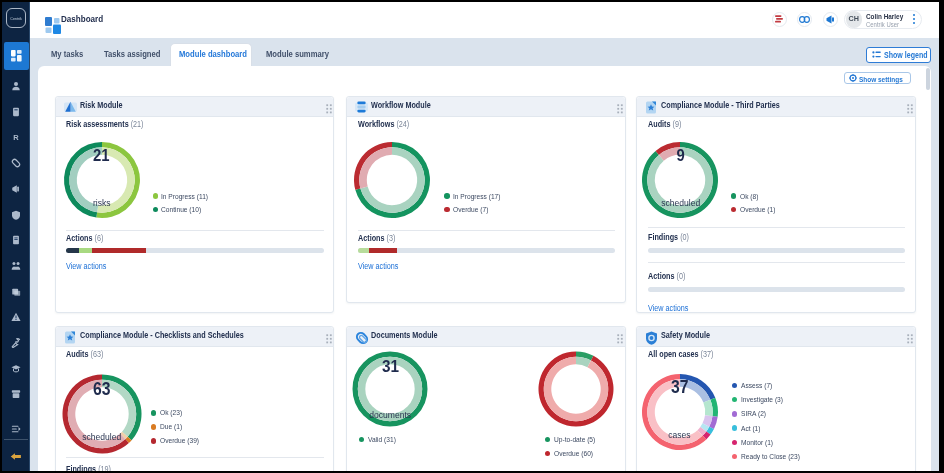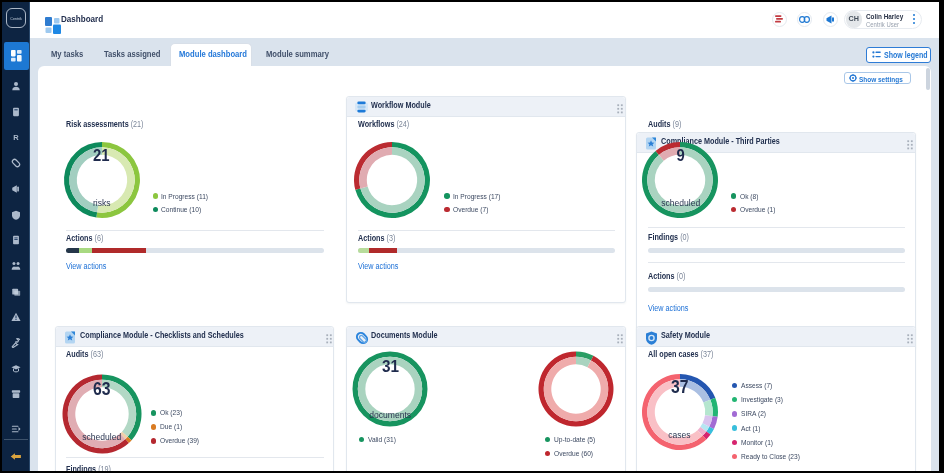--- a/index.html
+++ b/index.html
@@ -56,20 +56,44 @@
       <circle cx="4" cy="4" r="1" fill="#2478d4"></circle>
       <g stroke="#2478d4" stroke-width="1">
         <line x1="4" y1="0" x2="4" y2="1.4"></line>
         <line x1="4" y1="6.6" x2="4" y2="8"></line>
         <line x1="0" y1="4" x2="1.4" y2="4"></line>
         <line x1="6.6" y1="4" x2="8" y2="4"></line>
       </g>
     </svg>
 <div class="tx" style="position:absolute;left:857px;top:72.7px;font-size:7.6px;font-weight:bold;color:#2478d4;white-space:nowrap">Show settings</div>
   <div class="scrollthumb"></div>
+  <div class="card" style="left:52.5px;top:94.0px;width:279.5px;height:217px;">
+      <div class="chead">
+        <span class="cicon">
+          <svg width="13" height="12" viewBox="0 0 13 12">
+            <rect x="0" y="1.5" width="13" height="9" rx="1.5" fill="#d4e5f6"></rect>
+            <path d="M6.5 0.8 L11.8 10.7 L6.5 10.7 Z" fill="#7cb9ec"></path>
+            <path d="M6.5 0.8 L1.2 10.7 L6.5 10.7 Z" fill="#1f6fd0"></path>
+          </svg>
+        </span>
+        <span class="ctitle">Risk Module</span>
+        <span class="chandle">
+          <svg width="6" height="10" viewBox="0 0 6 10">
+            <g fill="#a8b0bb">
+              <rect x="0.3" y="0.3" width="1.8" height="1.8"></rect>
+              <rect x="3.9" y="0.3" width="1.8" height="1.8"></rect>
+              <rect x="0.3" y="3.9" width="1.8" height="1.8"></rect>
+              <rect x="3.9" y="3.9" width="1.8" height="1.8"></rect>
+              <rect x="0.3" y="7.5" width="1.8" height="1.8"></rect>
+              <rect x="3.9" y="7.5" width="1.8" height="1.8"></rect>
+            </g>
+          </svg>
+        </span>
+      </div>
+    </div>
 <div class="card" style="left:344.0px;top:94.0px;width:279.5px;height:207px;">
       <div class="chead">
         <span class="cicon">
           <svg width="13" height="12" viewBox="0 0 13 12">
             <rect x="0" y="1.8" width="13" height="8.4" rx="1.5" fill="#d6e7f7"></rect>
             <rect x="2.3" y="0.5" width="8.4" height="2.8" rx="1.4" fill="#1d7ad8"></rect>
             <rect x="2.3" y="4.6" width="8.4" height="2.8" rx="1.4" fill="#a5cdf0"></rect>
             <rect x="2.3" y="8.7" width="8.4" height="2.8" rx="1.4" fill="#1d7ad8"></rect>
           </svg>
         </span>
@@ -81,21 +105,21 @@
               <rect x="3.9" y="0.3" width="1.8" height="1.8"></rect>
               <rect x="0.3" y="3.9" width="1.8" height="1.8"></rect>
               <rect x="3.9" y="3.9" width="1.8" height="1.8"></rect>
               <rect x="0.3" y="7.5" width="1.8" height="1.8"></rect>
               <rect x="3.9" y="7.5" width="1.8" height="1.8"></rect>
             </g>
           </svg>
         </span>
       </div>
     </div>
-<div class="card" style="left:634.0px;top:94.0px;width:279.5px;height:217px;margin-top:36px;">
+<div class="card" style="left:634.0px;top:94.0px;width:279.5px;height:217px;">
       <div class="chead">
         <span class="cicon">
           <svg width="12" height="13" viewBox="0 0 12 13">
             <rect x="1" y="0.5" width="10" height="12" rx="1.5" fill="#b3d5f2"></rect>
             <path d="M7 0.5 L11 0.5 L11 4.5 Z" fill="#2e86d8"></path>
             <path d="M6 3.3 L7 5.5 L9.4 5.7 L7.6 7.3 L8.2 9.6 L6 8.3 L3.8 9.6 L4.4 7.3 L2.6 5.7 L5 5.5 Z" fill="#2b7fd6"></path>
           </svg>
         </span>
         <span class="ctitle">Compliance Module - Third Parties</span>
         <span class="chandle">

